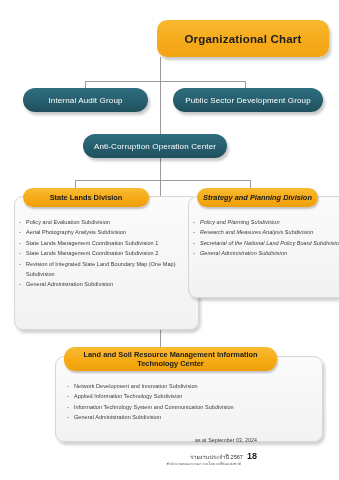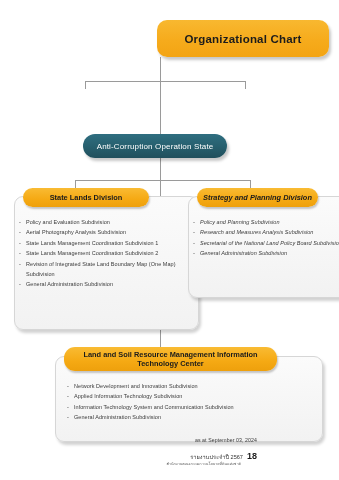--- a/index.html
+++ b/index.html
@@ -194,24 +194,30 @@
   <div class="line hline" style="left:75px; top:180px; width:175px;"></div>
   <div class="line vline" style="left:75px; top:180px; height:16px;"></div>
   <div class="line vline" style="left:250px; top:180px; height:16px;"></div>
 
   <div class="line vline" style="left:160px; top:180px; height:172px;"></div>
 
   <div id="title-banner">
     <span class="t">Organizational Chart</span>
   </div>
 
-
+  <div class="teal-box" id="box-internal-audit">
+    <span class="t">Internal Audit Group</span>
+  </div>
+
+  <div class="teal-box" id="box-public-sector">
+    <span class="t">Public Sector Development Group</span>
+  </div>
 
   <div class="teal-box" id="box-anticorruption">
-    <span class="t">Anti-Corruption Operation State</span>
+    <span class="t">Anti-Corruption Operation Center</span>
   </div>
 
   <div class="division" id="div-state-lands">
     <div class="division-header">
       <span class="t">State Lands Division</span>
     </div>
     <ul class="division-list">
       <li><span class="dash">-</span><span>Policy and Evaluation Subdivision</span></li>
       <li><span class="dash">-</span><span>Aerial Photography Analysis Subdivision</span></li>
       <li><span class="dash">-</span><span>State Lands Management Coordination Subdivision 1</span></li>

